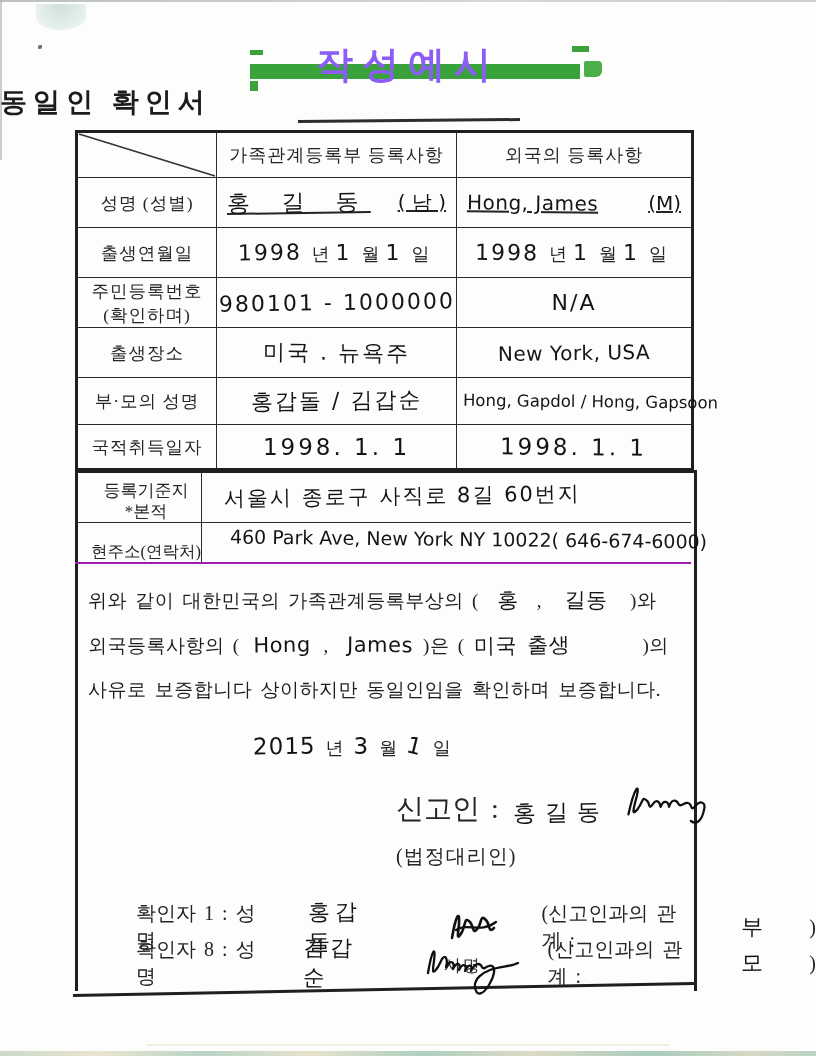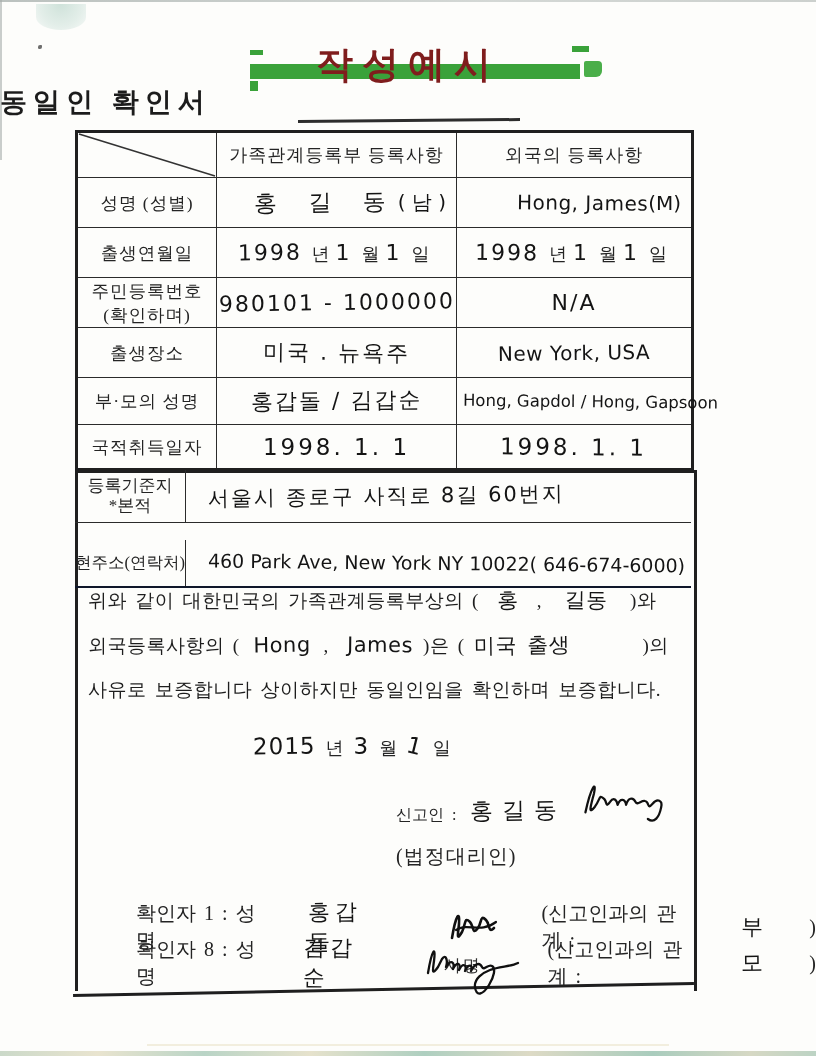--- a/index.html
+++ b/index.html
@@ -12,68 +12,68 @@
   .scan-top-line{position:absolute;left:0;top:0;width:100%;height:2px;background:linear-gradient(90deg,#9fa8a5,#c2c8c5 60%,#b7bdba);opacity:.7;}
   .scan-left-line{position:absolute;left:0;top:0;width:2px;height:160px;background:#a6aeab;opacity:.6;}
   .scan-blob{position:absolute;left:36px;top:4px;width:50px;height:26px;border-radius:0 0 50% 50%;
     background:radial-gradient(ellipse at 50% 0%,#cfe2da 0%,#e3eee9 60%,#f6f9f7 100%);}
   .scan-speck{position:absolute;left:38px;top:45px;width:4px;height:4px;background:#4a4a4a;border-radius:50% 20% 50% 30%;opacity:.8;}
   .scan-bottom-strip{position:absolute;left:0;bottom:0;width:100%;height:5px;
     background:linear-gradient(90deg,#cbd9c9 0%,#e9e4cf 12%,#b9d4c6 25%,#e6e2cc 38%,#aecfc0 52%,#dddac5 65%,#a9ccbd 80%,#d6d8c4 92%,#bcd3c4 100%);}
   .scan-bottom-faint{position:absolute;left:18%;bottom:10px;width:64%;height:2px;background:#f1ecda;opacity:.9;}
   
   .badge-title{position:absolute;left:0;right:0;top:40px;text-align:center;
-    font-size:37px;font-weight:bold;letter-spacing:9px;color:#7f1d1d;z-index:2;}
+    font-size:37px;font-weight:bold;letter-spacing:9px;color:#8b5cf6;z-index:2;}
   .green-bar{position:absolute;left:250px;top:64px;width:330px;height:15px;background:#3aa23a;z-index:1;}
   .green-cap-right{position:absolute;left:584px;top:61px;width:18px;height:16px;background:#4aae49;border-radius:2px 4px 6px 2px;z-index:1;}
   .green-tick-tl{position:absolute;left:250px;top:50px;width:13px;height:5px;background:#3aa23a;}
   .green-tick-tr{position:absolute;left:572px;top:46px;width:17px;height:6px;background:#3aa23a;}
   .green-nub-bl{position:absolute;left:250px;top:81px;width:8px;height:10px;background:#3aa23a;}
   .doc-title{position:absolute;left:0;right:0;top:84px;text-align:left;
     font-size:27px;font-weight:bold;letter-spacing:6px;color:#1c1c1c;z-index:2;}
   .doc-title-underline{position:absolute;left:298px;top:119px;width:222px;height:3px;background:#2d2d2d;transform:rotate(-.5deg);}
   
   .hand{font-family:"DejaVu Sans","Liberation Sans",sans-serif;color:#141414;display:inline-block;}
   .r1{transform:rotate(-.8deg);} .r2{transform:rotate(.6deg);}
   
   .t1{position:absolute;left:75px;top:130px;border-collapse:collapse;table-layout:fixed;width:616px;
     border:3px solid #1f1f1f;}
   .t1 td,.t1 th{border:1.6px solid #2b2b2b;padding:0;vertical-align:middle;text-align:center;overflow:visible;}
   .t1 th{font-weight:normal;font-size:18px;letter-spacing:1px;}
   .t1 .lbl{font-size:17.5px;letter-spacing:1px;}
   .corner{position:relative;}
   .corner svg{position:absolute;inset:0;width:100%;height:100%;}
-  .cell-flex{display:flex;align-items:center;justify-content:flex-end;padding:0 10px;}
+  .cell-flex{display:flex;align-items:center;justify-content:space-between;padding:0 10px;text-decoration:underline;}
   .v-big{font-size:23px;letter-spacing:12px;}
   .v-eng{font-size:20px;letter-spacing:.5px;}
   .v-mid{font-size:22px;letter-spacing:2px;}
   .unit{font-size:18px;margin:0 6px 0 10px;}
   .num{font-size:22px;letter-spacing:2px;}
   .nowrap{white-space:nowrap;}
   .parents-f{font-size:16.5px;text-align:left;display:block;padding-left:6px;}
   
   .box2{position:absolute;left:75px;top:470px;width:616px;height:518px;
     border:3px solid #1f1f1f;border-bottom:none;}
   .box2-bottom{position:absolute;left:73px;top:988px;width:621px;height:3px;background:#1f1f1f;transform:rotate(-1.1deg);}
   .b2row{position:absolute;left:75px;width:616px;display:flex;align-items:center;}
   .b2row-reg{top:470px;height:52px;border-bottom:1.6px solid #2b2b2b;}
-  .b2row-addr{top:540px;height:46px;border-bottom:2px solid #0f172a;}
+  .b2row-addr{top:516px;height:46px;border-bottom:2px solid #a21caf;gap:6px;}
   .b2lbl{width:110px;flex:0 0 110px;border-right:1.6px solid #2b2b2b;align-self:stretch;
-    display:flex;flex-direction:column;align-items:center;justify-content:center;font-size:17px;line-height:1.2;}
+    display:flex;flex-direction:column;align-items:center;justify-content:flex-end;font-size:17px;line-height:1.2;padding-left:16px;}
   .b2val{flex:1;padding-left:22px;}
   
   .stmt{position:absolute;left:88px;top:578px;width:596px;font-size:19px;line-height:44px;letter-spacing:.5px;word-spacing:3px;color:#1e1e1e;}
   .stmt .hand{font-size:21px;}
   .slot{display:inline-block;text-align:center;}
   
   .dateline{position:absolute;left:253px;top:733px;font-size:20px;}
   .dateline .num{font-size:23px;letter-spacing:1px;}
   .dateline .unit{margin:0 10px 0 10px;}
   .declarant{position:absolute;left:396px;top:790px;display:flex;align-items:flex-end;}
-  .declarant .plabel{font-size:16px;word-spacing:4px;}
+  .declarant .plabel{font-size:28px;word-spacing:4px;}
   .declarant .hname{font-size:23px;letter-spacing:9px;margin-left:14px;}
   .legalrep{position:absolute;left:396px;top:843px;font-size:20px;letter-spacing:1px;}
   .confrow{position:absolute;left:136px;display:flex;align-items:center;font-size:20px;gap:32px;}
   .conf1{top:897px;} .conf2{top:933px;}
   .confrow .hname{font-size:22px;letter-spacing:5px;margin-left:12px;}
   .confrow .rel{font-size:22px;margin:0 14px;}
   .confrow .relpre{margin-left:4px;word-spacing:3px;}
   .sigwrap{position:relative;display:inline-block;}
   .sig-underlay{position:absolute;left:20px;top:9px;font-size:17px;color:#303030;letter-spacing:2px;}
   svg.sig{overflow:visible;}

